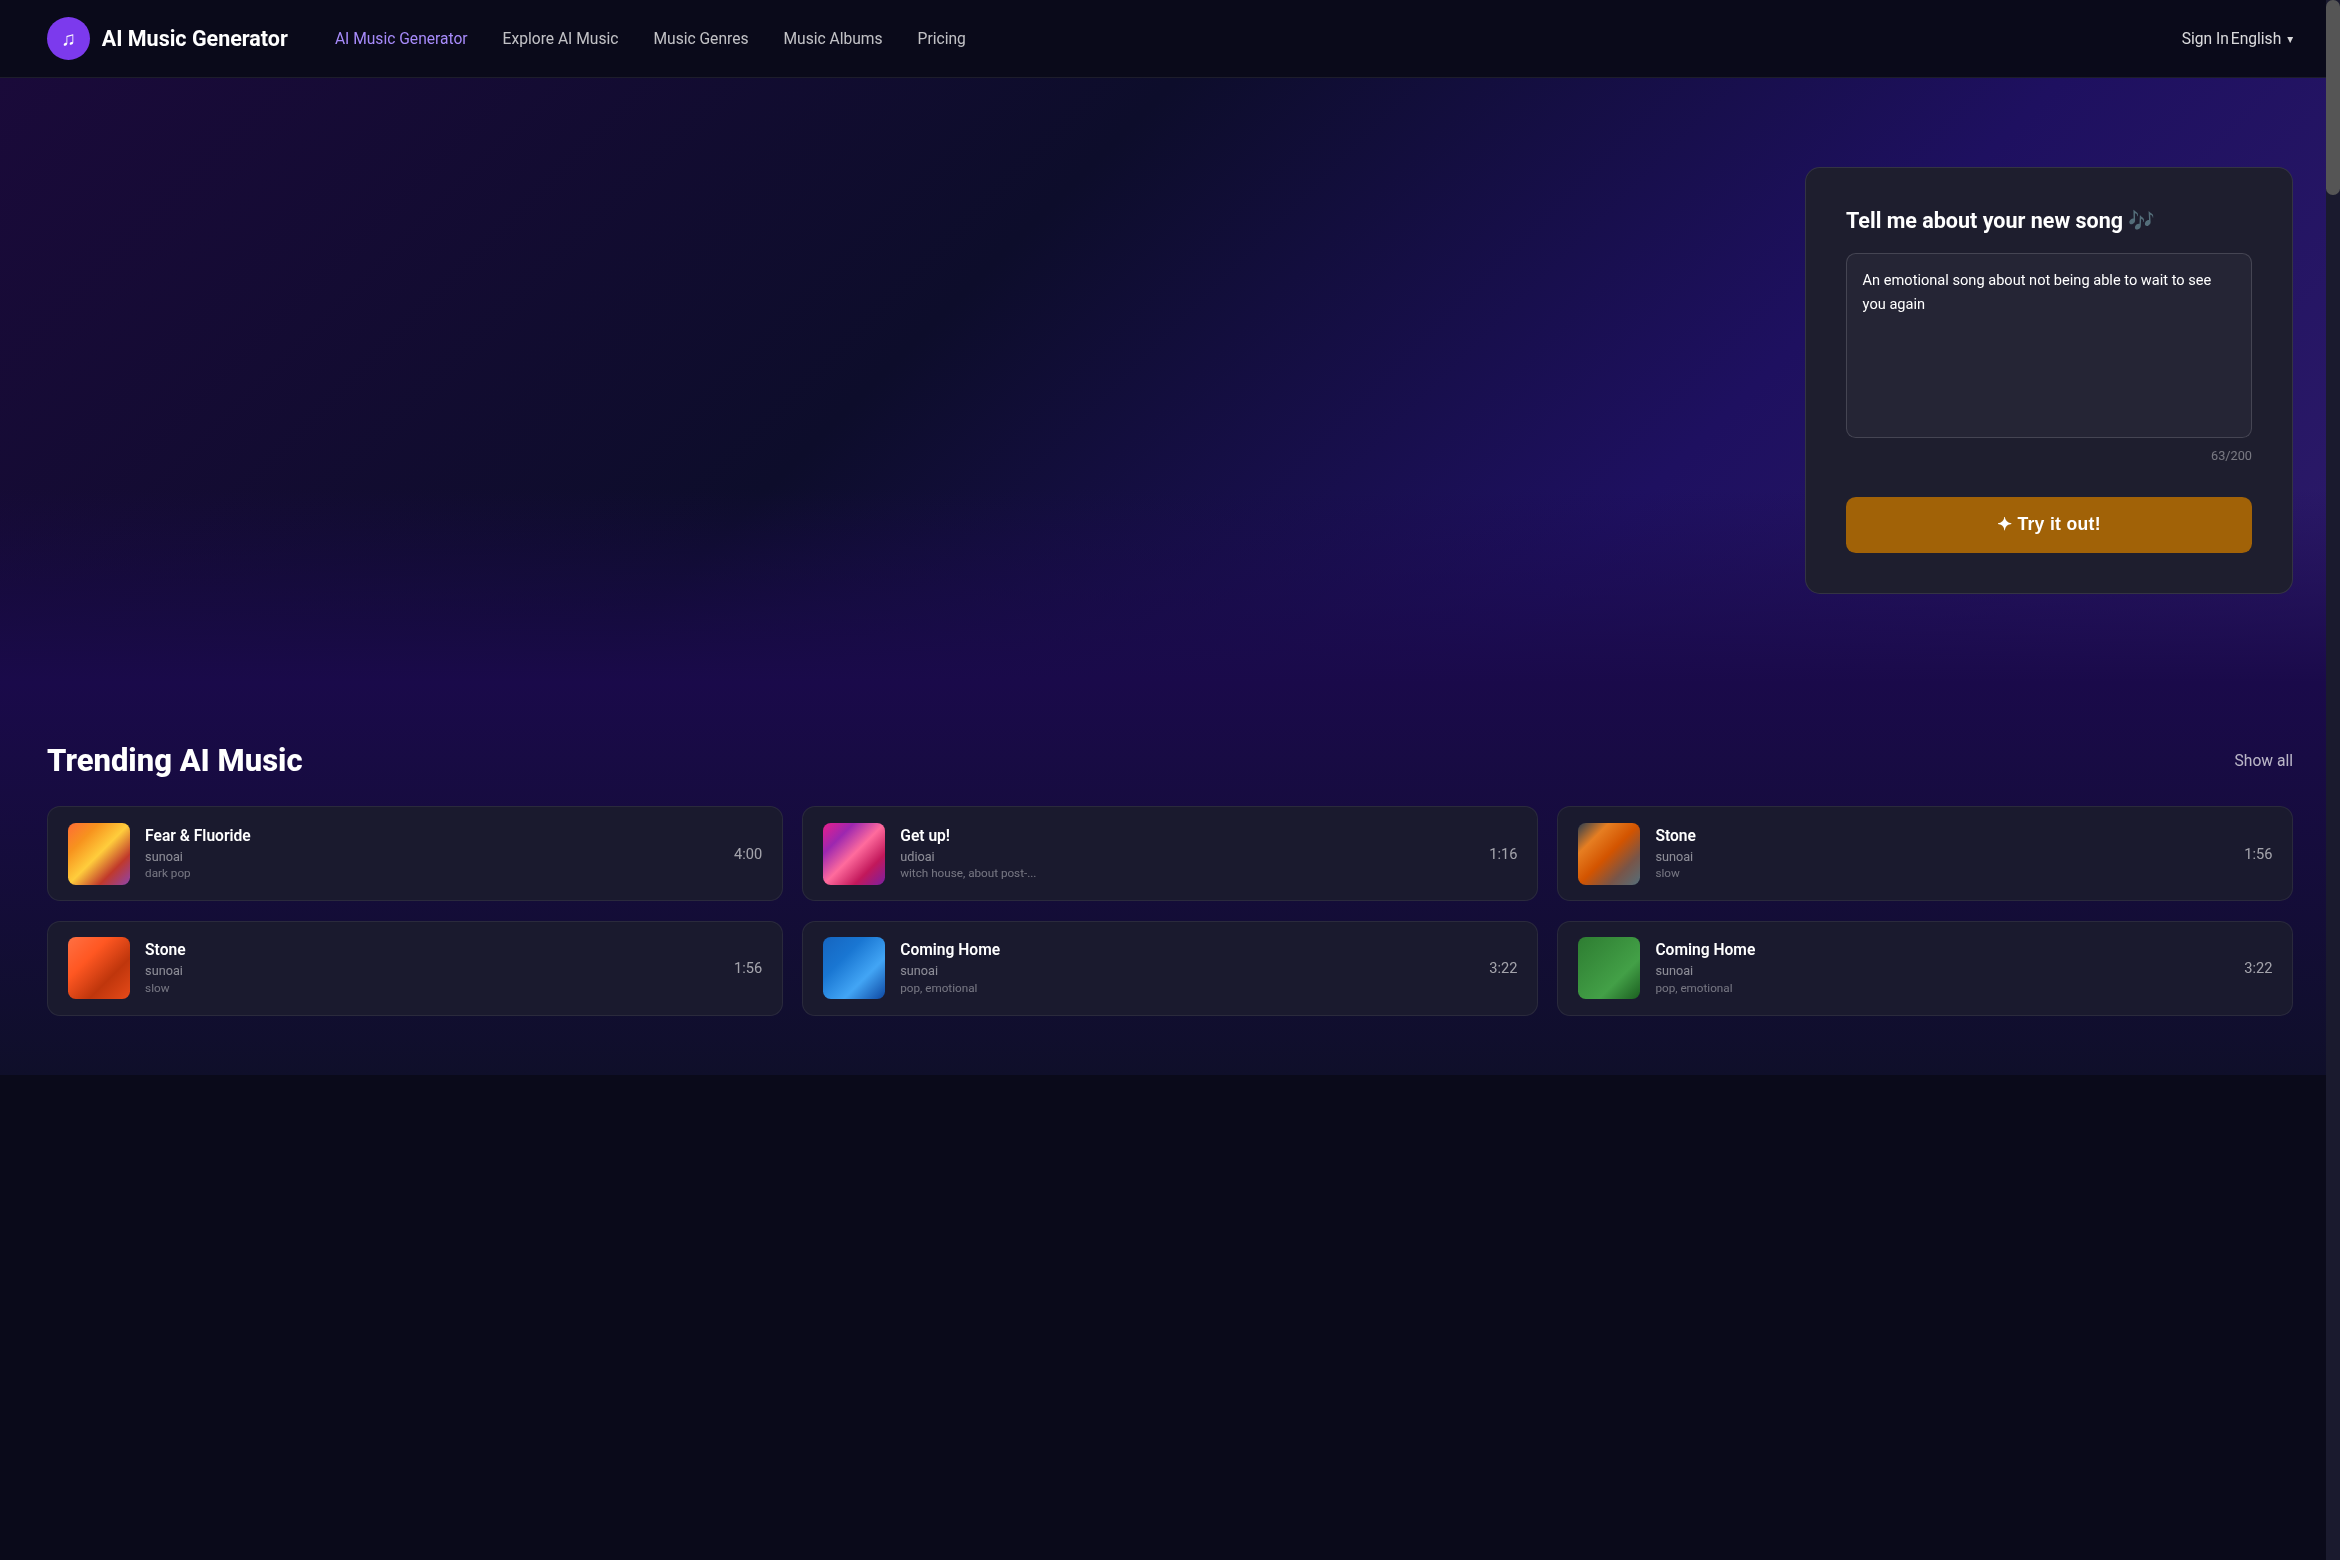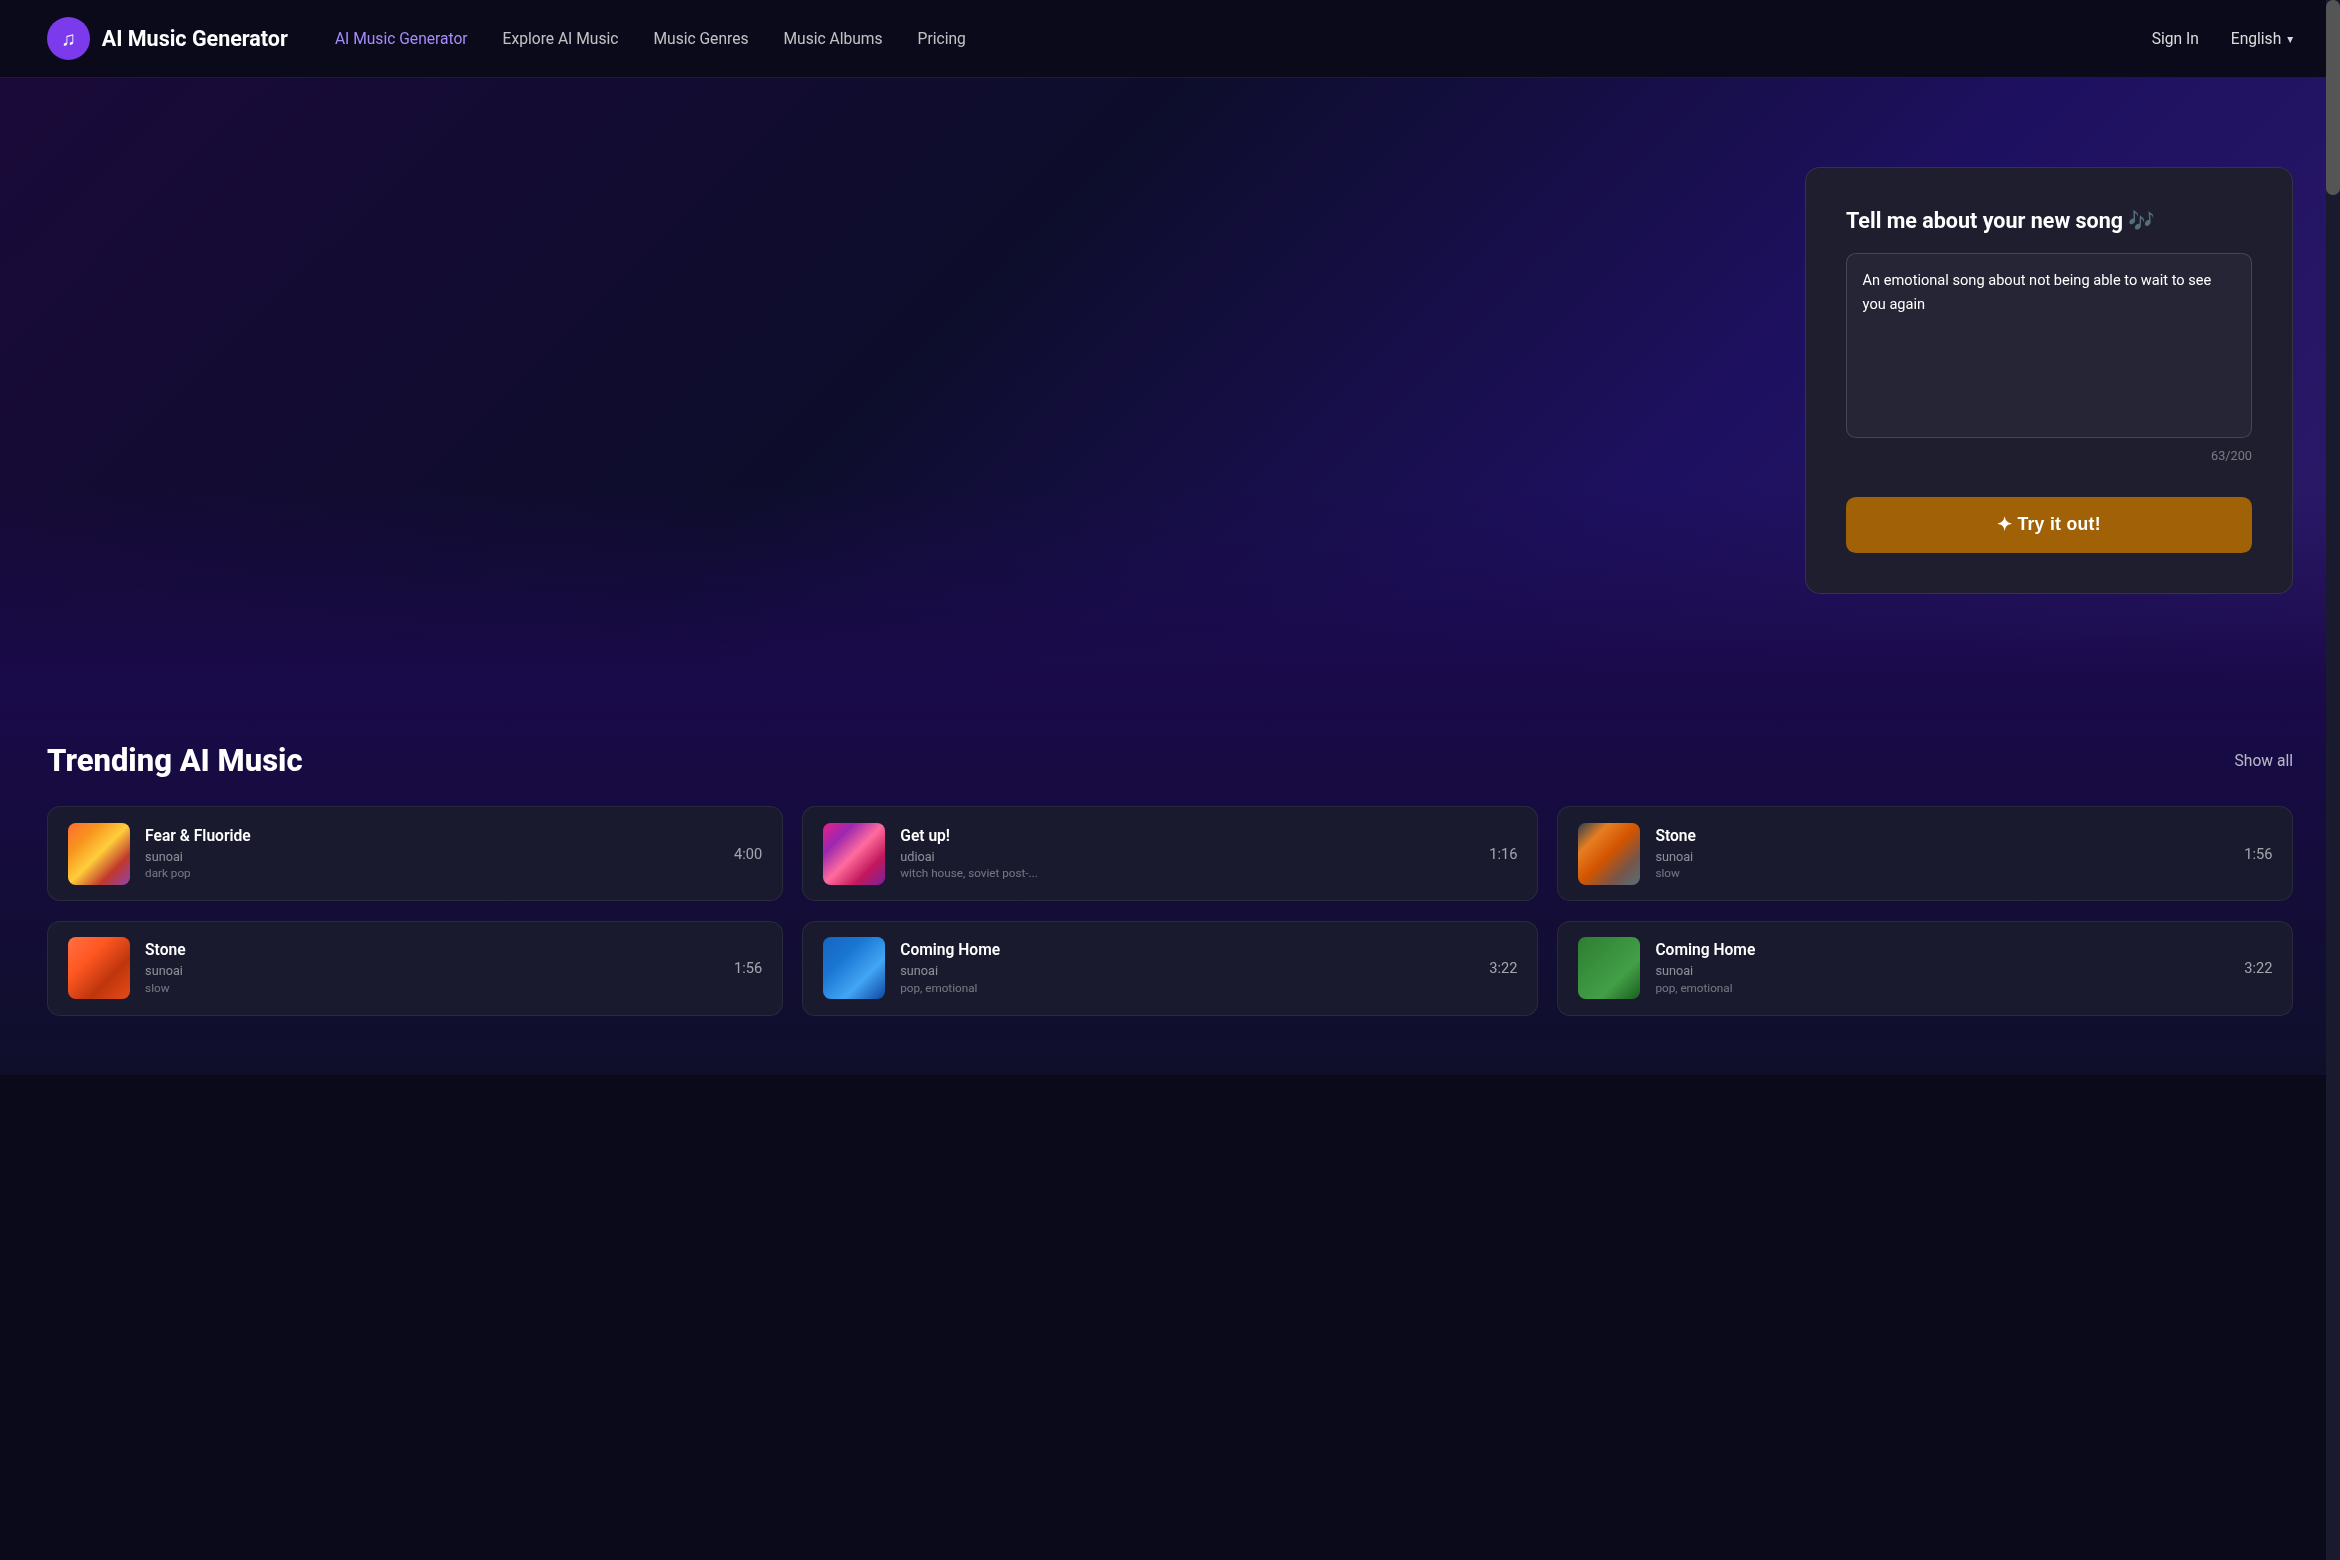--- a/index.html
+++ b/index.html
@@ -66,21 +66,21 @@
       white-space: nowrap;
     }
 
     .nav-link.active {
       color: #a78bfa;
     }
 
     .nav-right {
       display: flex;
       align-items: center;
-      gap: 32px;
+      gap: 2px;
       margin-left: auto;
     }
 
     .sign-in-link {
       font-size: 15.6px;
       color: rgba(255,255,255,0.85);
       cursor: pointer;
     }
 
     .language-selector {
@@ -394,21 +394,21 @@
         <div class="music-genre">dark pop</div>
       </div>
       <div class="music-duration">4:00</div>
     </div>
 
     <div class="music-card">
       <div class="music-thumb thumb-getup"></div>
       <div class="music-info">
         <div class="music-name">Get up!</div>
         <div class="music-artist">udioai</div>
-        <div class="music-genre">witch house, soviet post-...</div>
+        <div class="music-genre">witch house, about post-...</div>
       </div>
       <div class="music-duration">1:16</div>
     </div>
 
     <div class="music-card">
       <div class="music-thumb thumb-stone"></div>
       <div class="music-info">
         <div class="music-name">Stone</div>
         <div class="music-artist">sunoai</div>
         <div class="music-genre">slow</div>

